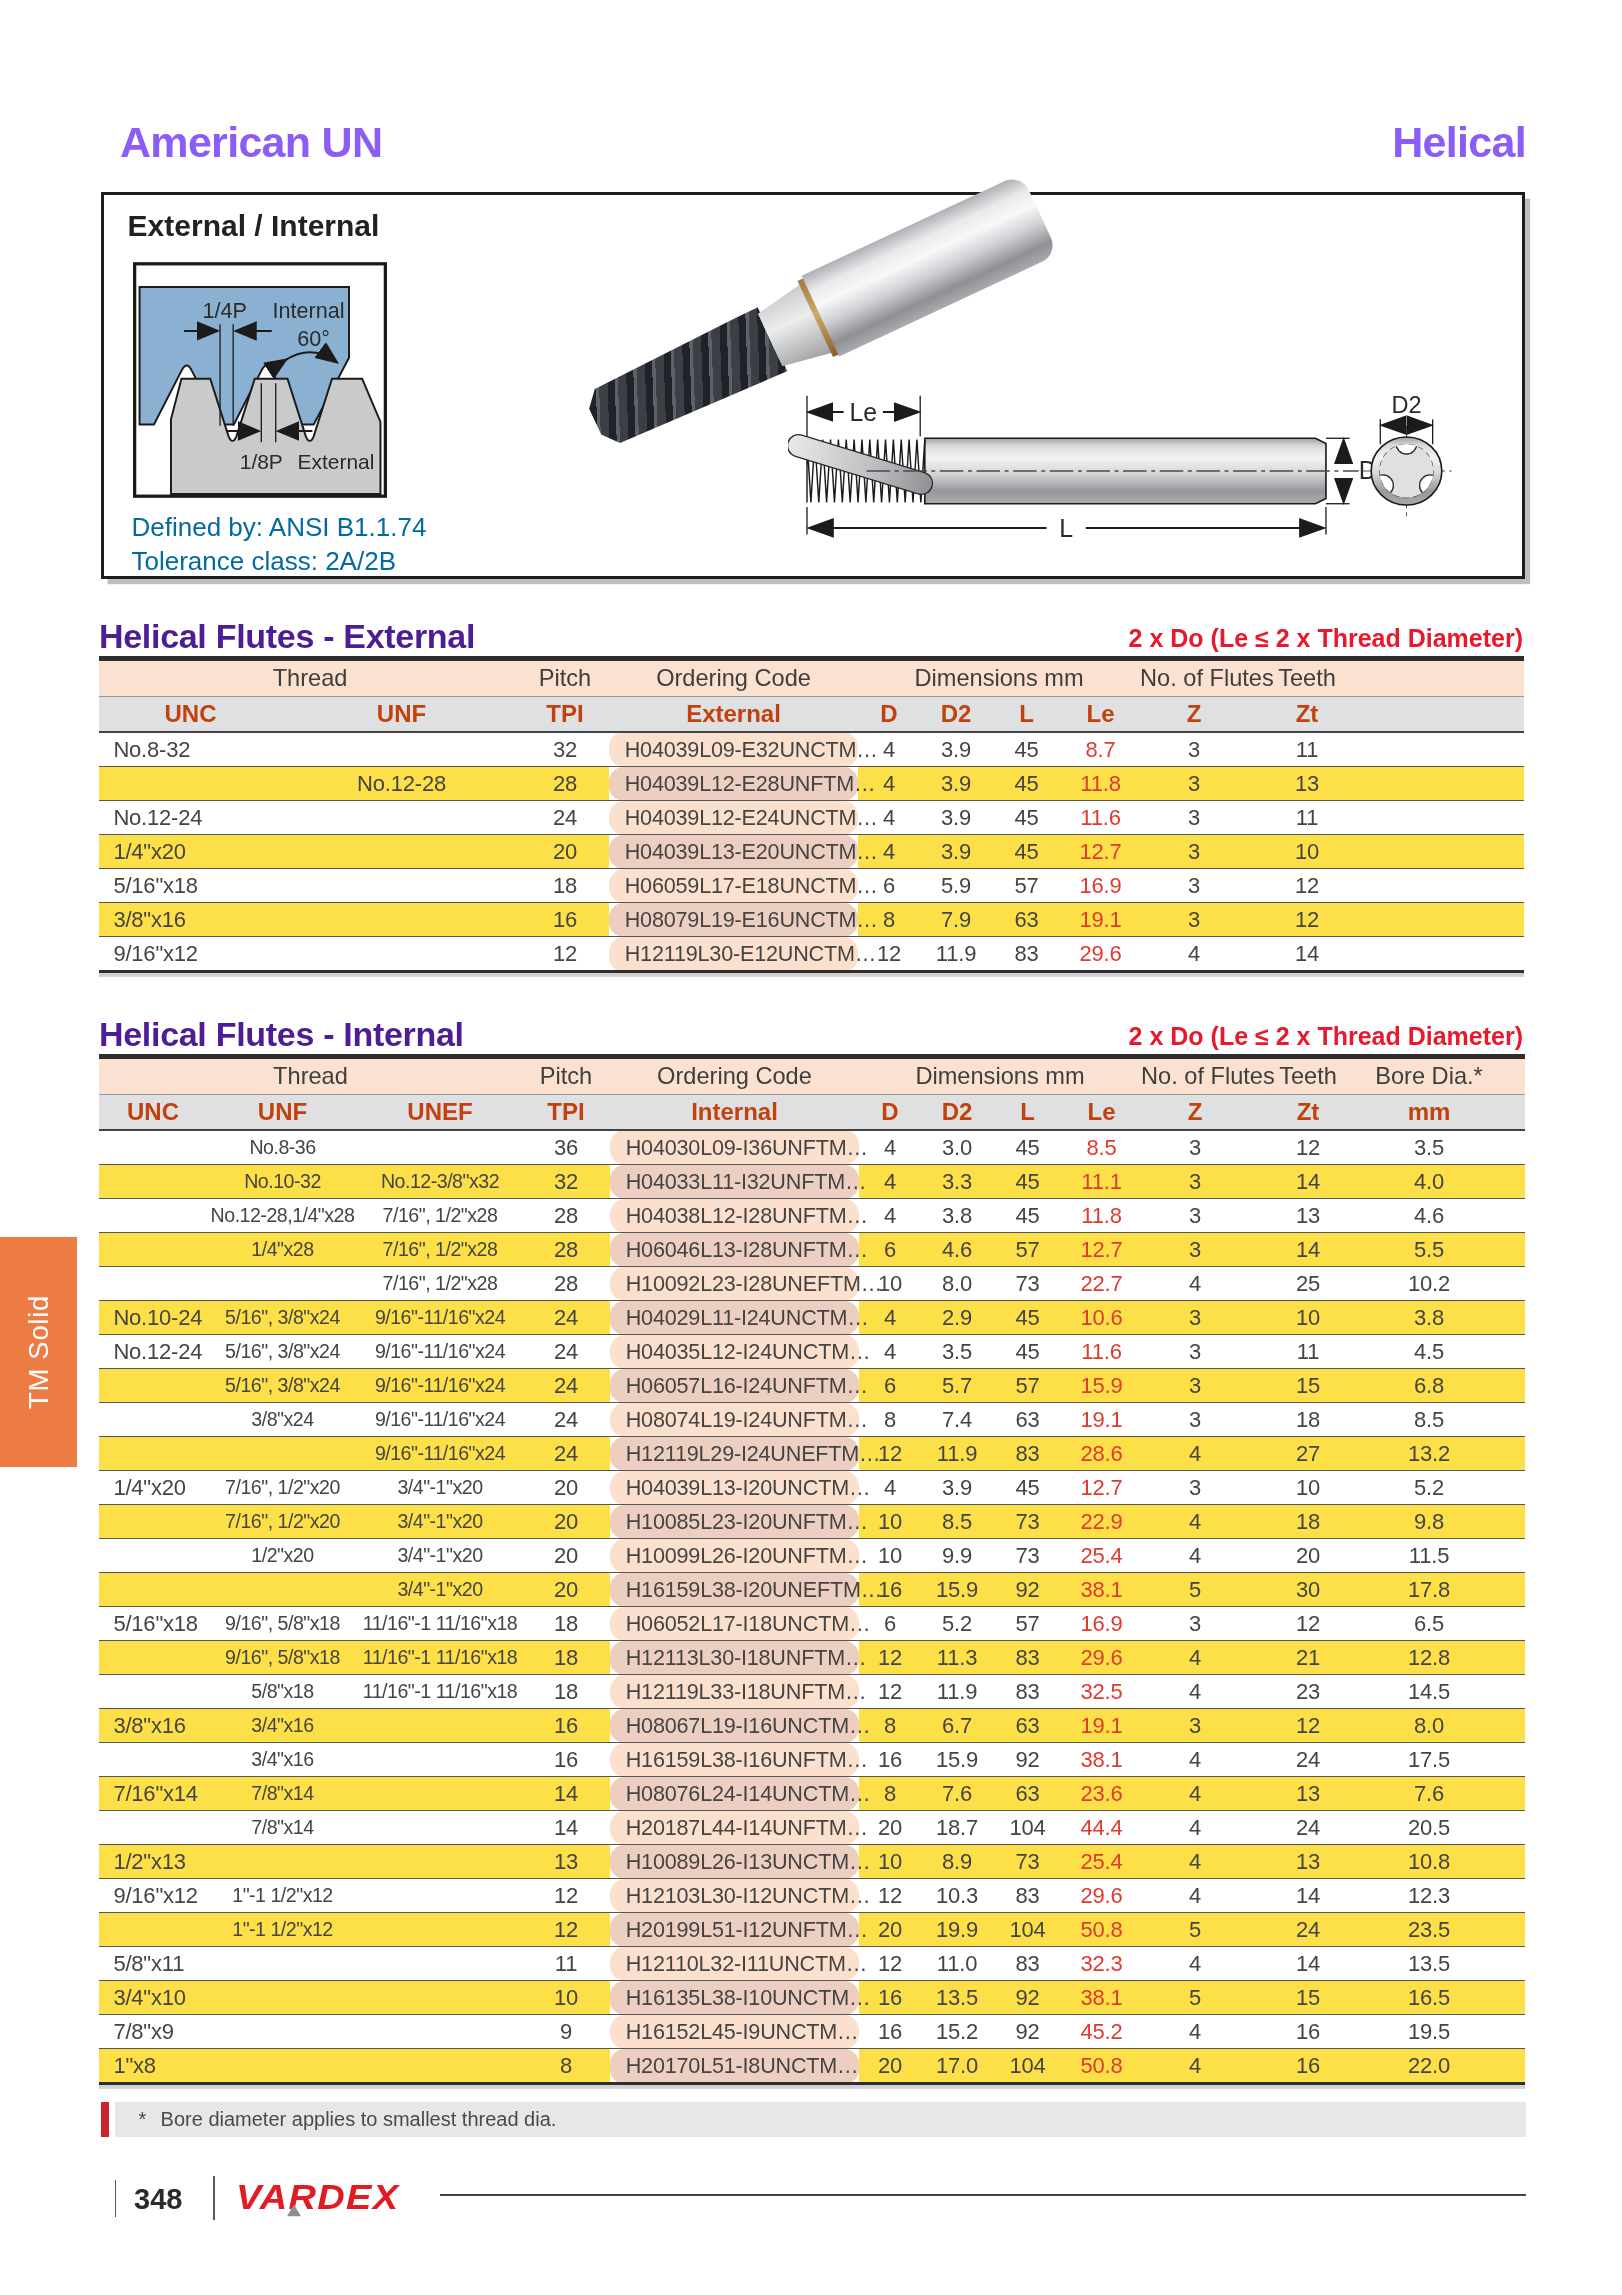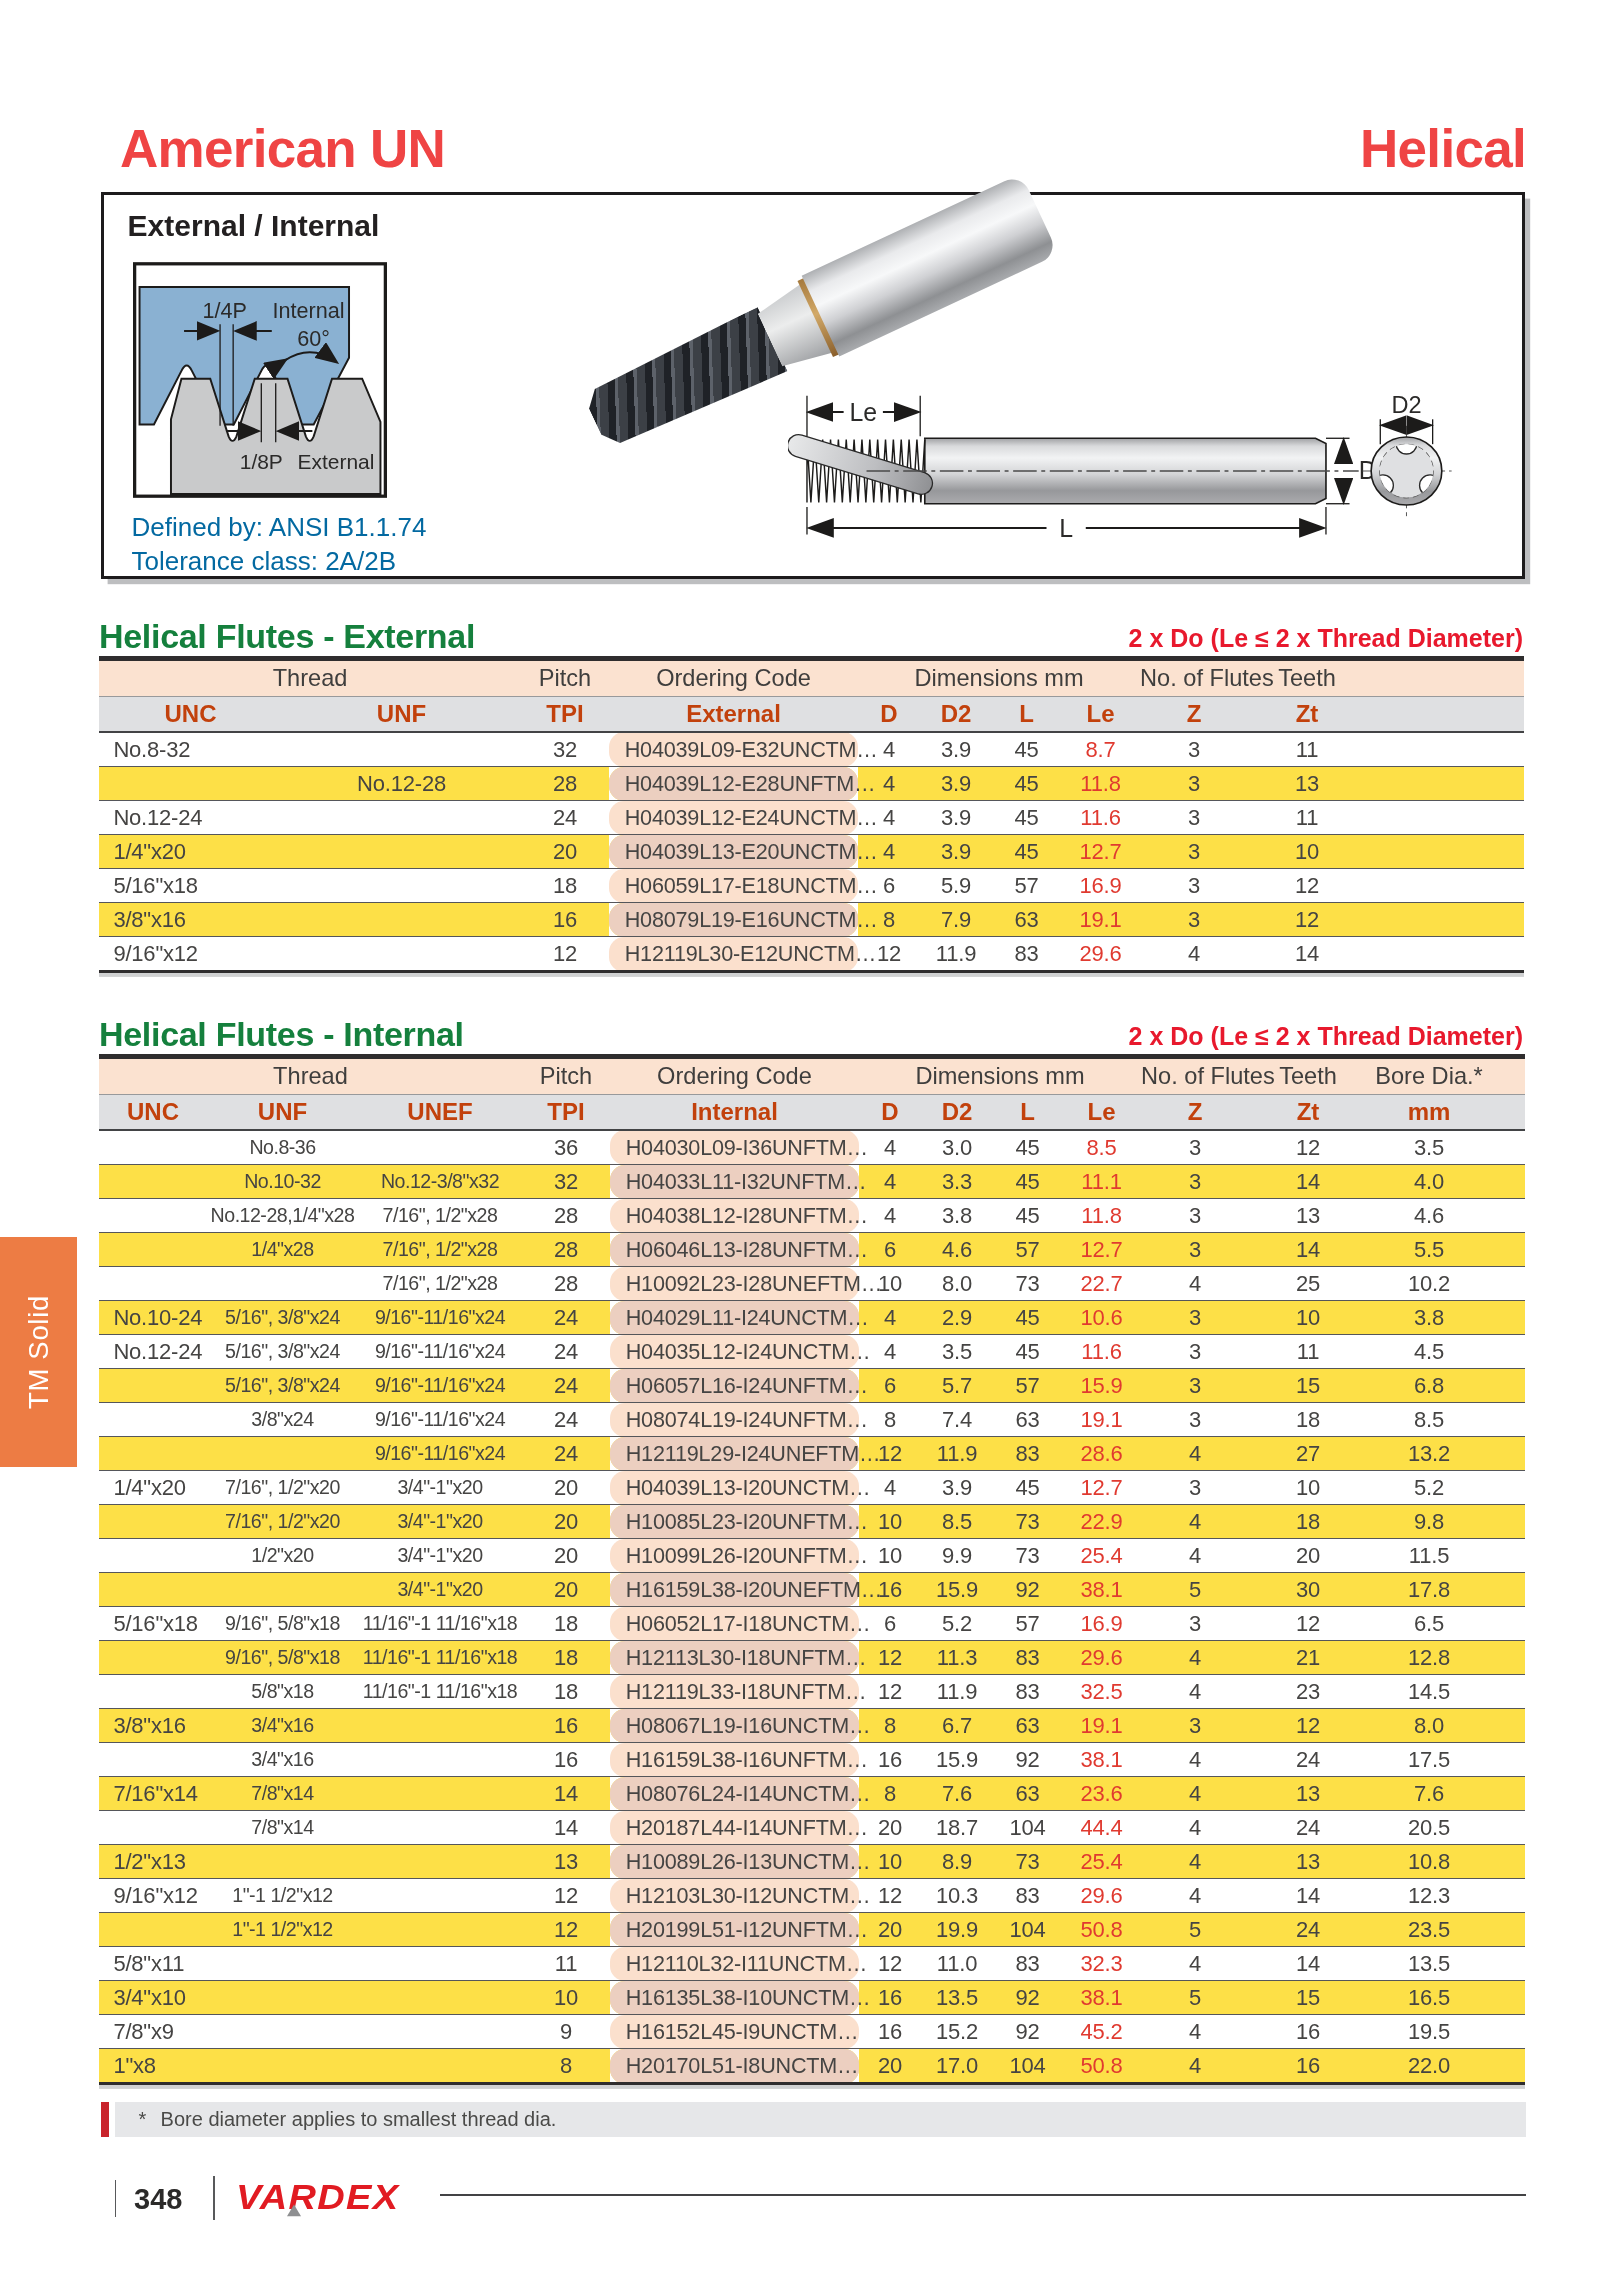--- a/index.html
+++ b/index.html
@@ -1,21 +1,21 @@
 <!DOCTYPE html>
 <html style="font-size:10.5px"><head>
 <meta charset="utf-8">
 <style>
   html,body{margin:0;padding:0;background:#fff;}
   .page{position:relative;width:1623px;height:2295px;background:#ffffff;
         font-family:"Liberation Sans",sans-serif;color:#2b2a29;overflow:hidden;}
 
   
   .title-row{position:absolute;left:120px;top:118px;width:1406px;display:flex;justify-content:space-between;}
-  .page-title{font-size:53px;font-weight:800;letter-spacing:-0.7px;color:#ef4444;}
+  .page-title{font-size:43px;font-weight:800;letter-spacing:-0.7px;color:#8b5cf6;}
 
   
   .header-box{position:absolute;left:101px;top:192px;width:1424px;height:387px;background:#fff;
               border:3.9px solid #1d1b1c;box-sizing:border-box;box-shadow:5.9px 5.9px 0 -0.7px #bdbec0;}
   .box-label{position:absolute;left:23.6px;top:14.4px;font-size:30px;font-weight:600;color:#232021;}
   .defined{position:absolute;left:27.5px;top:315px;font-size:26px;color:#0369a1;line-height:34px;}
 
   .profile-svg{position:absolute;left:29px;top:67px;}
   .drawing-svg{position:absolute;left:684px;top:181px;}
 
@@ -28,21 +28,21 @@
       background:linear-gradient(180deg,#caccce,#eceded 40%,#9fa1a4);
       clip-path:polygon(0 12%,100% 0,100% 100%,0 88%);}
   .tool .ring{position:absolute;left:243px;top:3.9px;width:6.5px;height:84px;background:linear-gradient(180deg,#a67a3e,#d2a968 45%,#8a5f2c);}
   .tool .shank{position:absolute;left:249px;top:1.3px;width:242px;height:89px;border-radius:0 18.3px 18.3px 0;
       background:linear-gradient(180deg,#aeb0b3 0%,#e9eaec 20%,#f7f8f9 38%,#cfd0d3 60%,#8e9093 84%,#a9abae 100%);}
 
   
   .section{position:absolute;width:1424px;left:99px;}
   #external-section{top:615px;} #internal-section{top:1013px;}
   .sect-head{display:flex;justify-content:space-between;align-items:flex-end;height:41px;}
-  .sect-title{font-size:34px;font-weight:700;letter-spacing:-0.3px;color:#15803d;}
+  .sect-title{font-size:34px;font-weight:700;letter-spacing:-0.3px;color:#4c1d95;}
   .sect-note{font-size:25px;font-weight:600;color:#e8192d;padding-bottom:2.6px;}
 
   table{width:100%;border-collapse:collapse;table-layout:fixed;
         border-top:5.9px solid #2f2d2e;border-bottom:3.3px solid #2f2d2e;box-shadow:0 3.9px 0 rgba(170,171,173,.55);}
   th,td{padding:0;text-align:center;font-weight:400;overflow:visible;white-space:nowrap;}
   thead tr.group-row th{height:35px;background:#fbe2d0;font-size:23.6px;color:#3f3e3d;border-bottom:1.3px solid #98999b;}
   thead tr.col-row th{height:34px;background:#dfe0e2;font-size:24px;font-weight:600;color:#c2410c;border-bottom:2.6px solid #424345;}
   tbody td{height:33px;font-size:22px;color:#454443;letter-spacing:-0.2px;}
   #internal-section tbody td{height:33px;}
   tbody tr+tr td{border-top:1.3px solid #55565a;}

